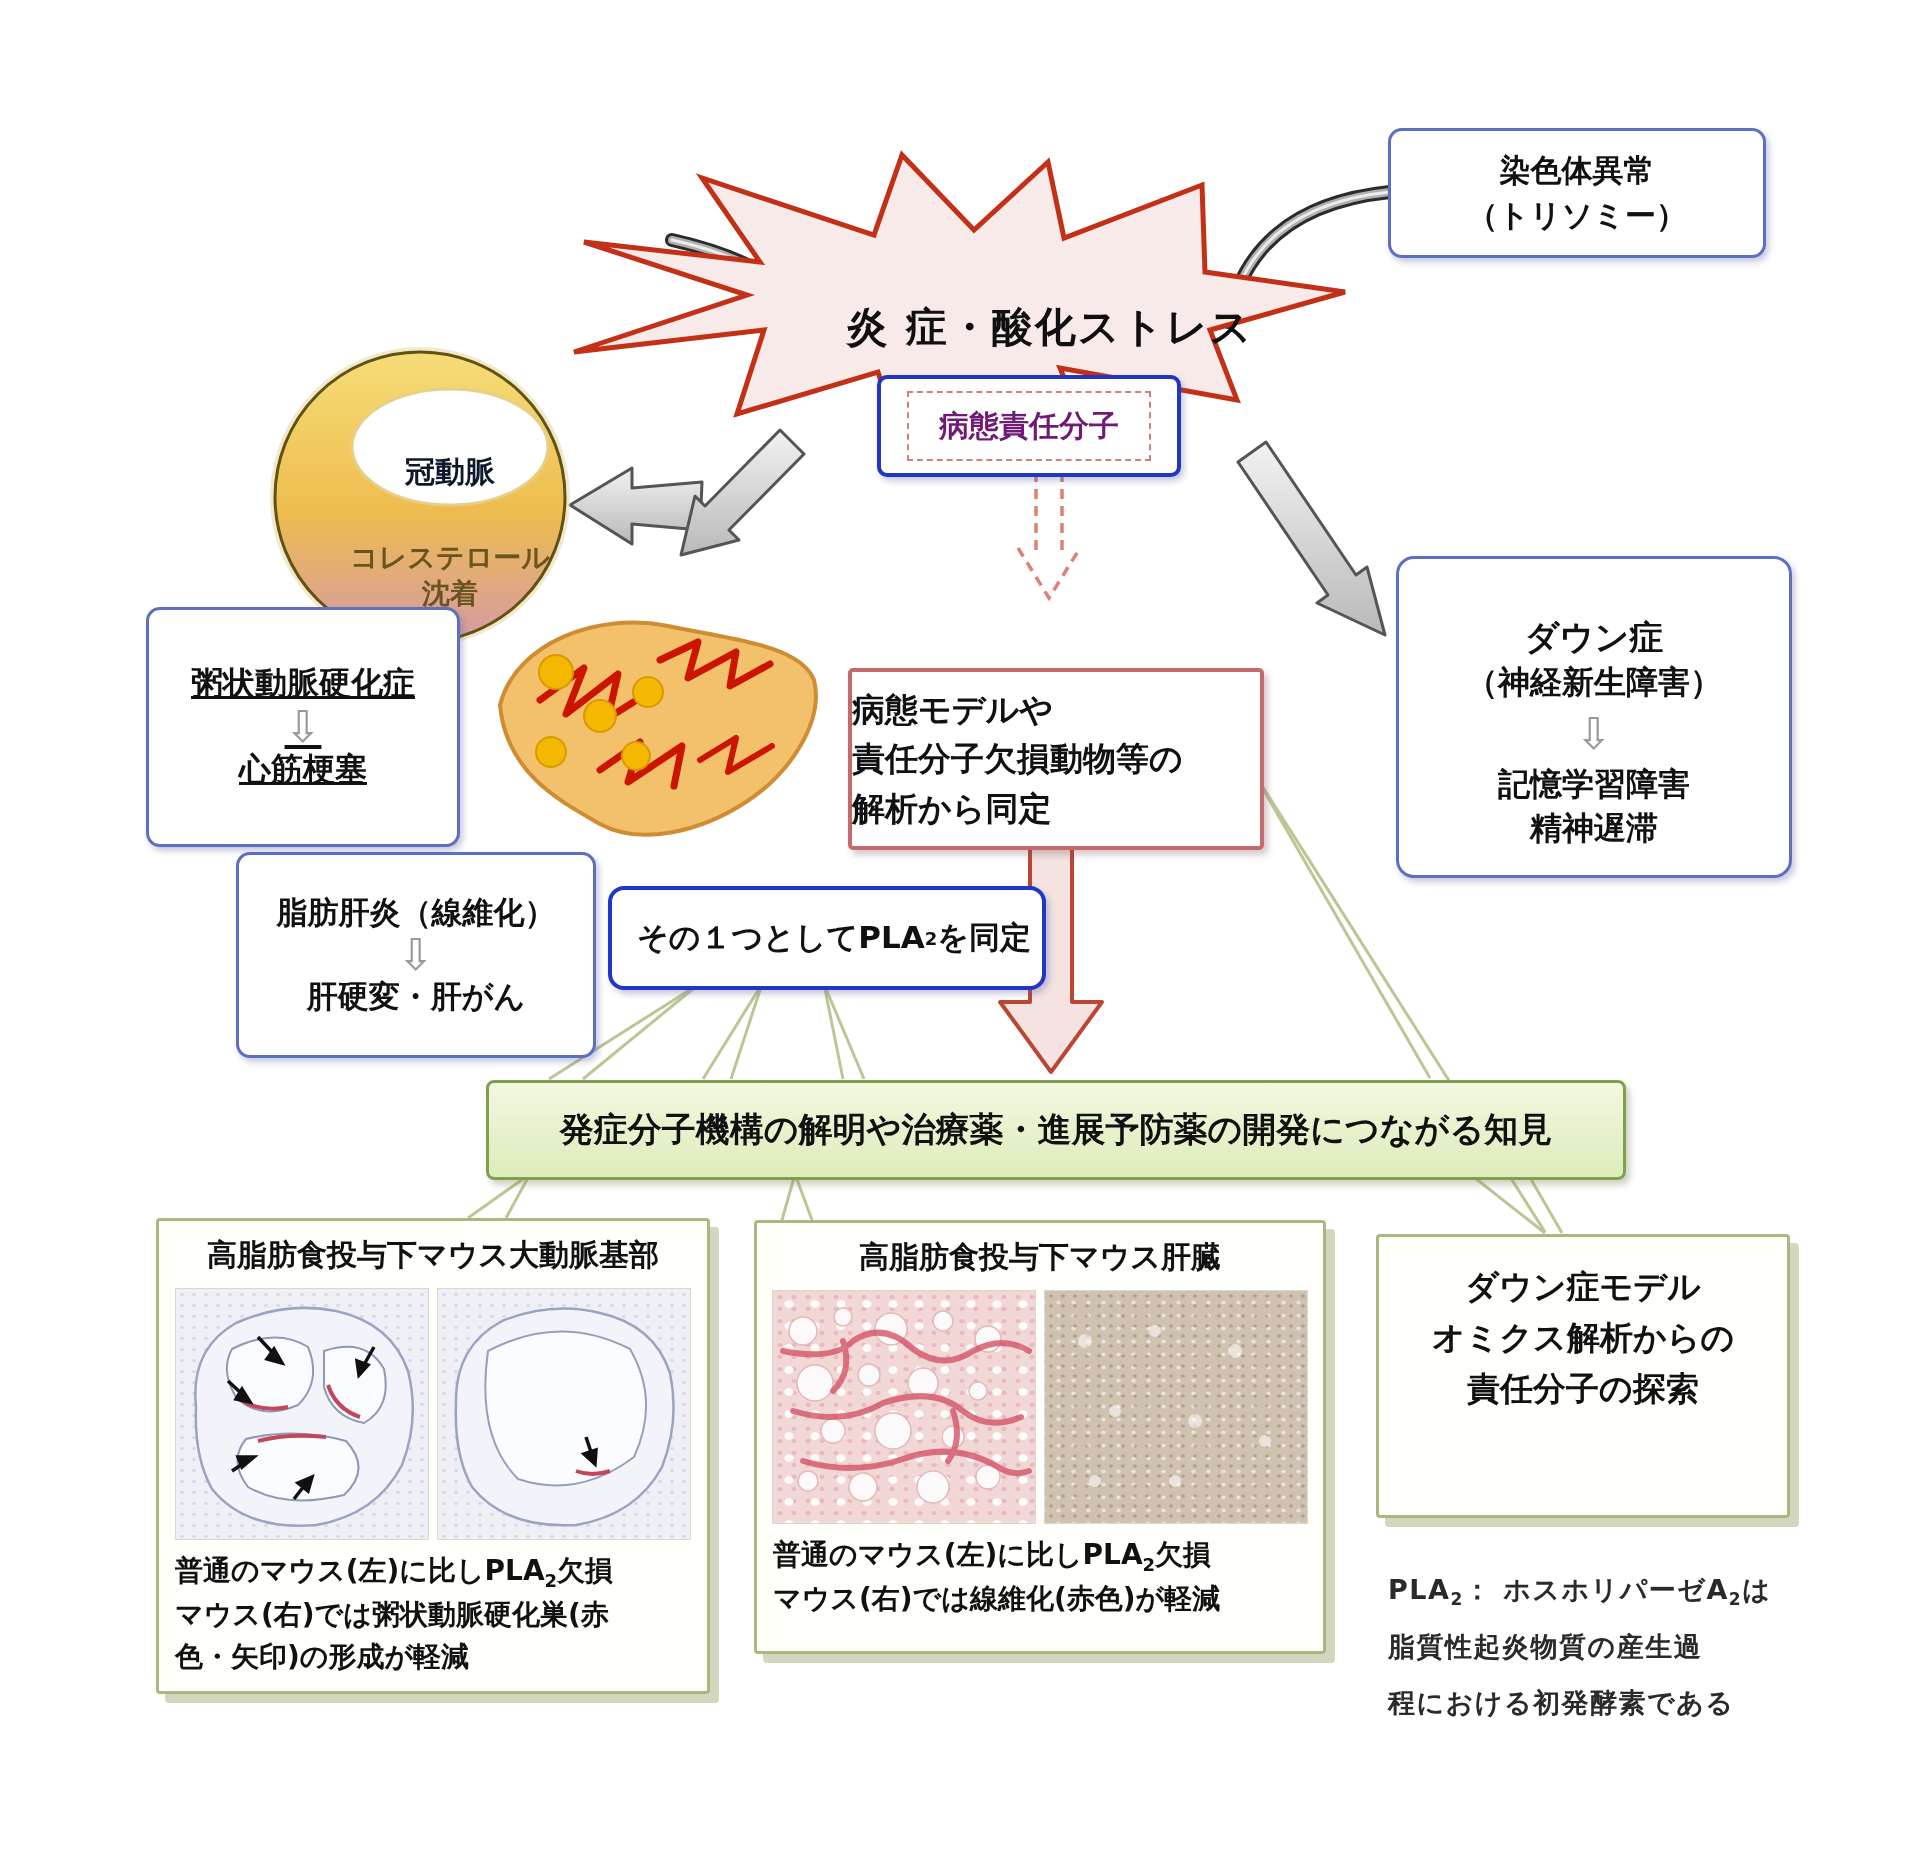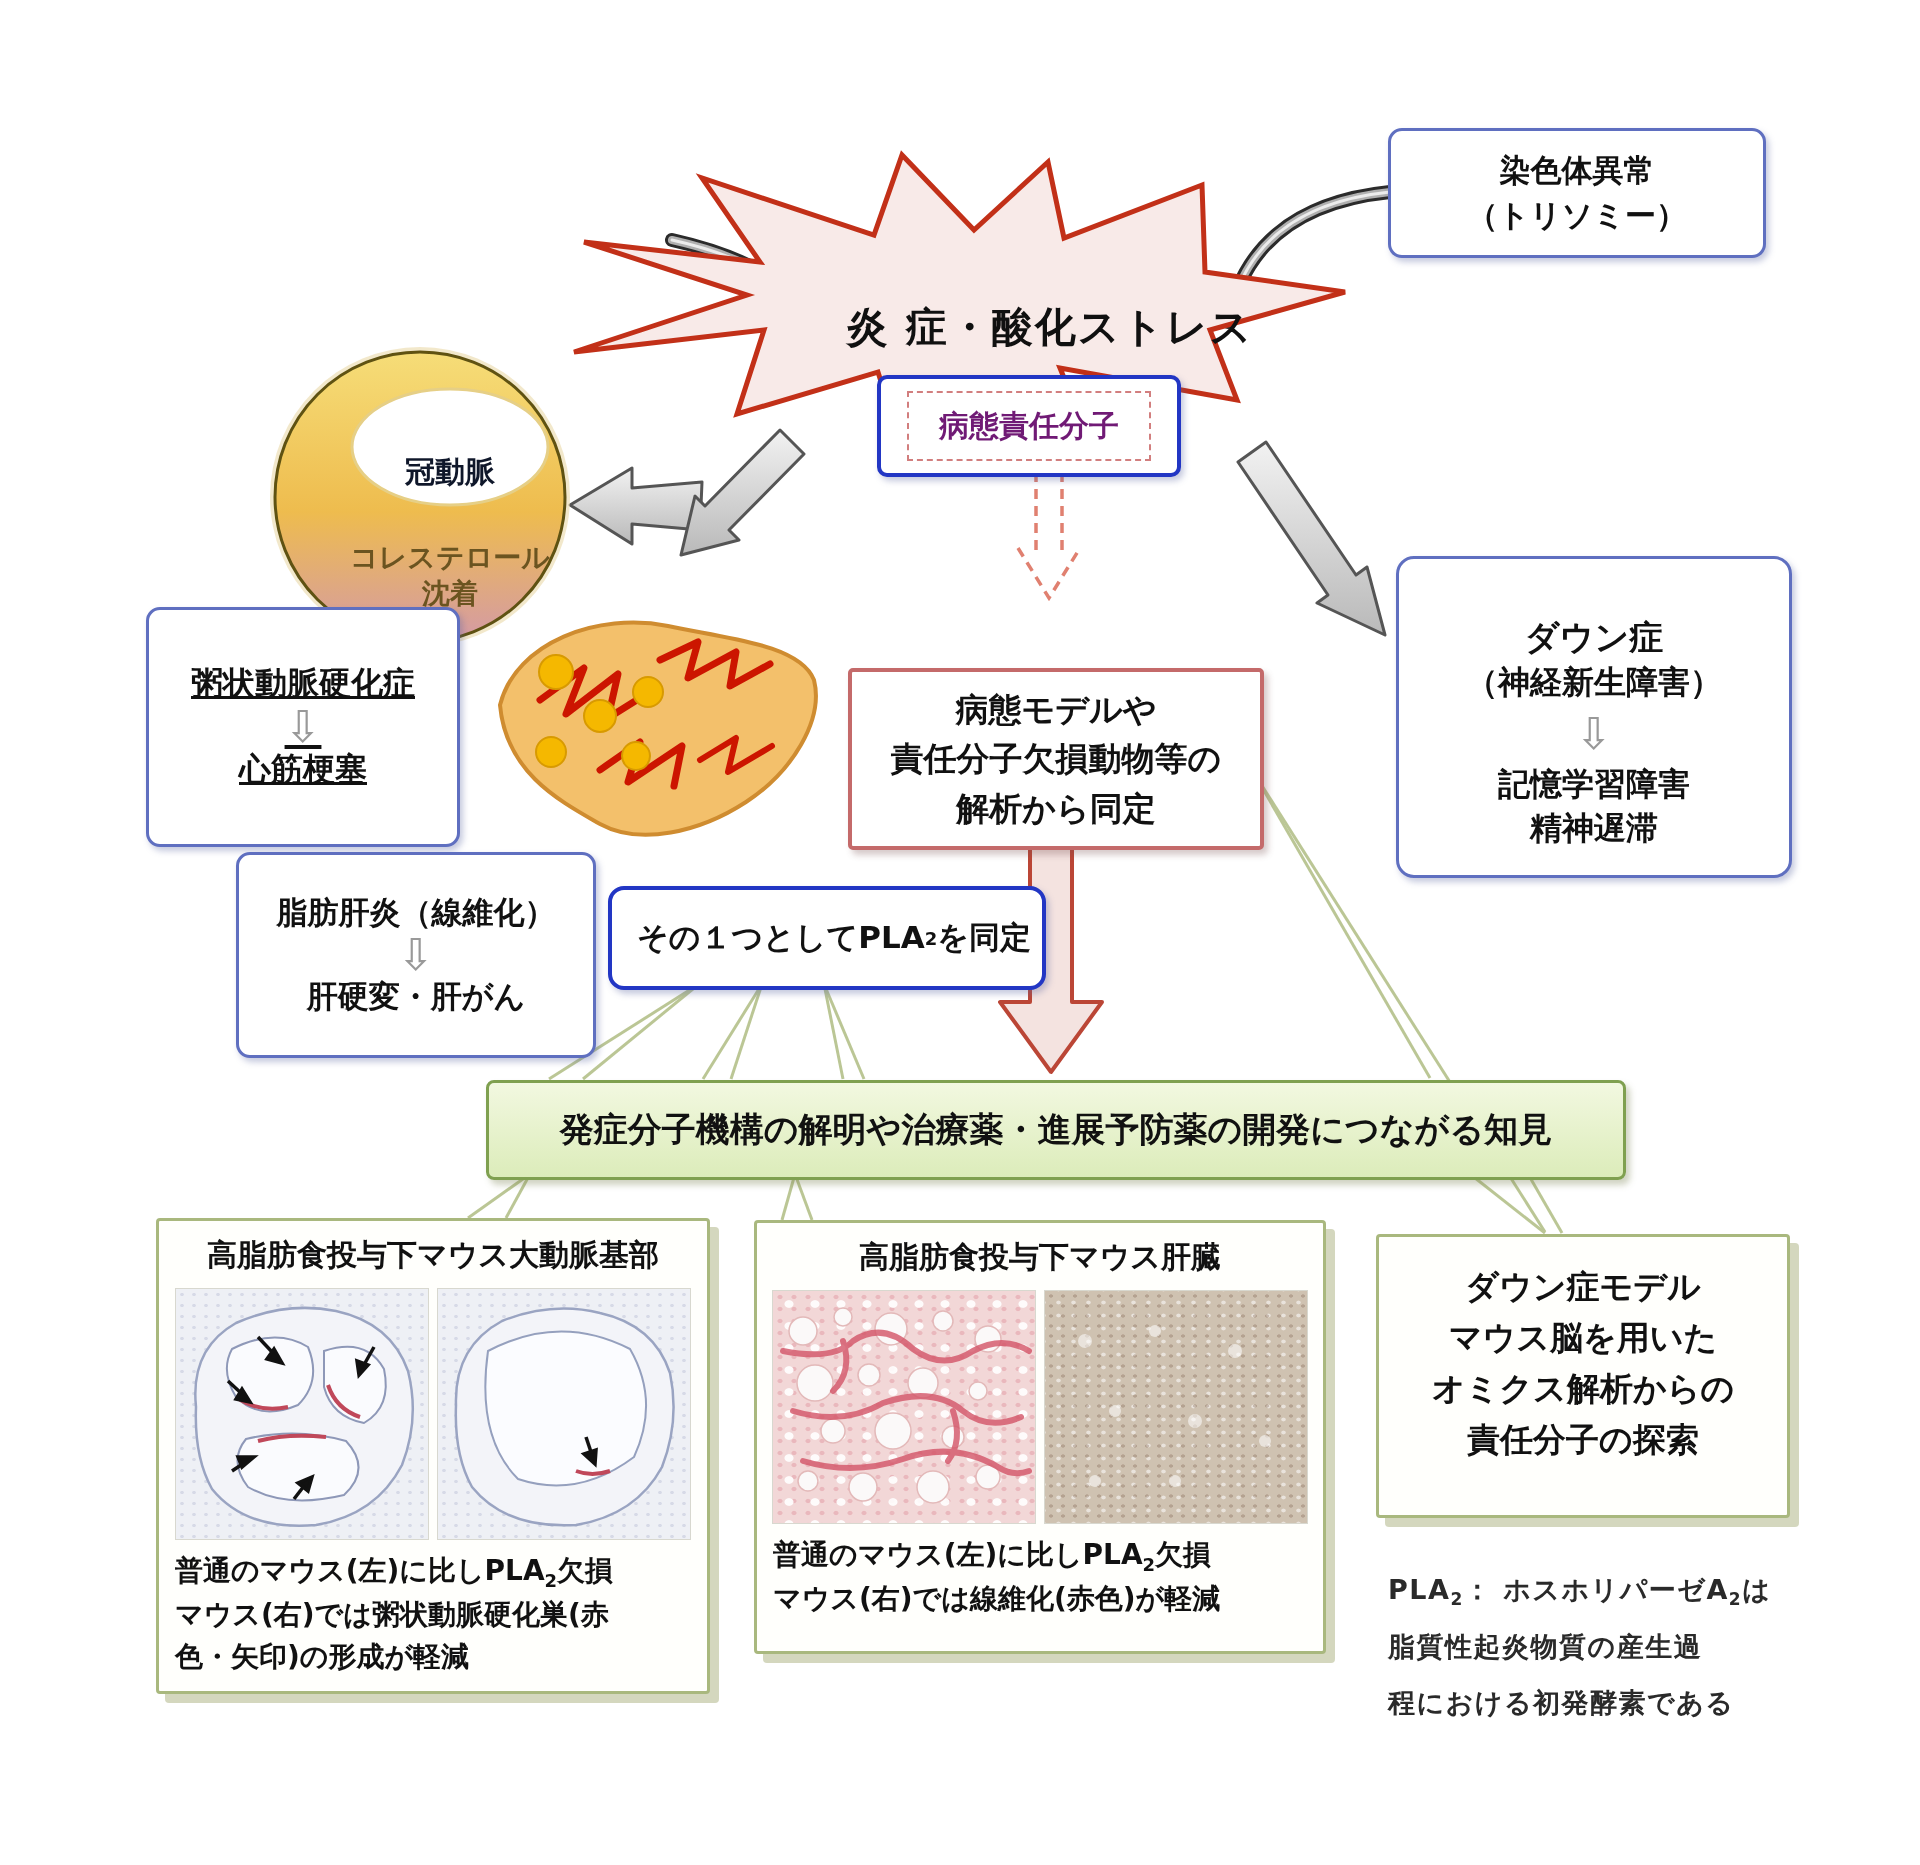--- a/index.html
+++ b/index.html
@@ -13,21 +13,21 @@
   .bluebox{
     position:absolute;background:#ffffff;border:3px solid #5f6fc0;border-radius:14px;
     box-shadow:3px 4px 6px rgba(90,100,160,.35);
     display:flex;flex-direction:column;align-items:center;justify-content:center;
     text-align:center;font-weight:bold;z-index:2;
   }
   .strongblue{border:4px solid #2236c4;border-radius:10px;}
   .redbox{
     position:absolute;background:#ffffff;border:4px solid #c46a6a;border-radius:5px;
     box-shadow:4px 5px 6px rgba(120,80,80,.3);
-    display:flex;flex-direction:column;align-items:center;justify-content:center;
+    display:flex;flex-direction:column;align-items:flex-start;justify-content:center;
     text-align:center;font-weight:bold;z-index:2;
   }
   .t31{font-size:31px;line-height:1.45;}
   .t33{font-size:33px;line-height:1.5;}
   .grayarrow{font-size:44px;line-height:.95;color:#999;font-weight:normal;}
 
   .burst-label{
     position:absolute;left:838px;top:300px;width:424px;text-align:center;
     font-size:41px;font-weight:bold;letter-spacing:2px;color:#101010;z-index:2;
   }
@@ -325,21 +325,20 @@
     </div>
     <div class="caption">
       <span>普通のマウス(左)に比しPLA</span><sub>2</sub><span>欠損</span><br>
       <span>マウス(右)では線維化(赤色)が軽減</span>
     </div>
   </div>
 
   <div class="panel" style="left:1376px;top:1234px;width:408px;height:278px;">
     <div class="downmodel-text">
       <div>ダウン症モデル</div>
-      <div>マウス脳を用いた</div>
       <div>オミクス解析からの</div>
       <div>責任分子の探索</div>
     </div>
   </div>
 
   <div class="footnote">
     <span>PLA</span><sub>2</sub><span>： ホスホリパーゼA</span><sub>2</sub><span>は</span><br>
     <span>脂質性起炎物質の産生過</span><br>
     <span>程における初発酵素である</span>
   </div>

